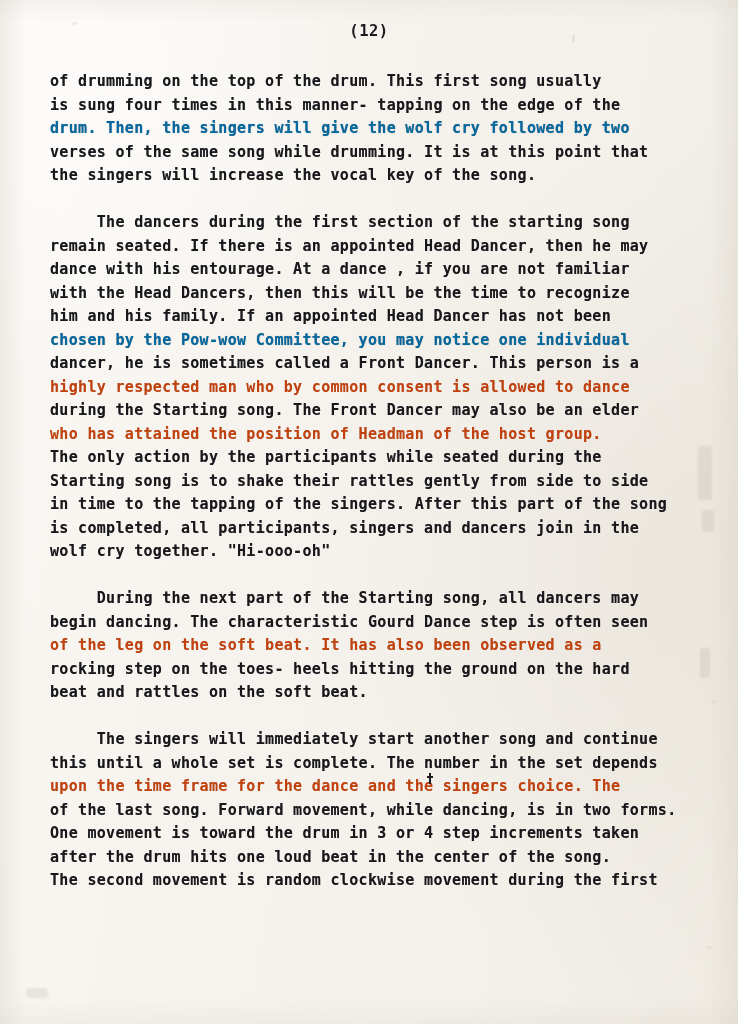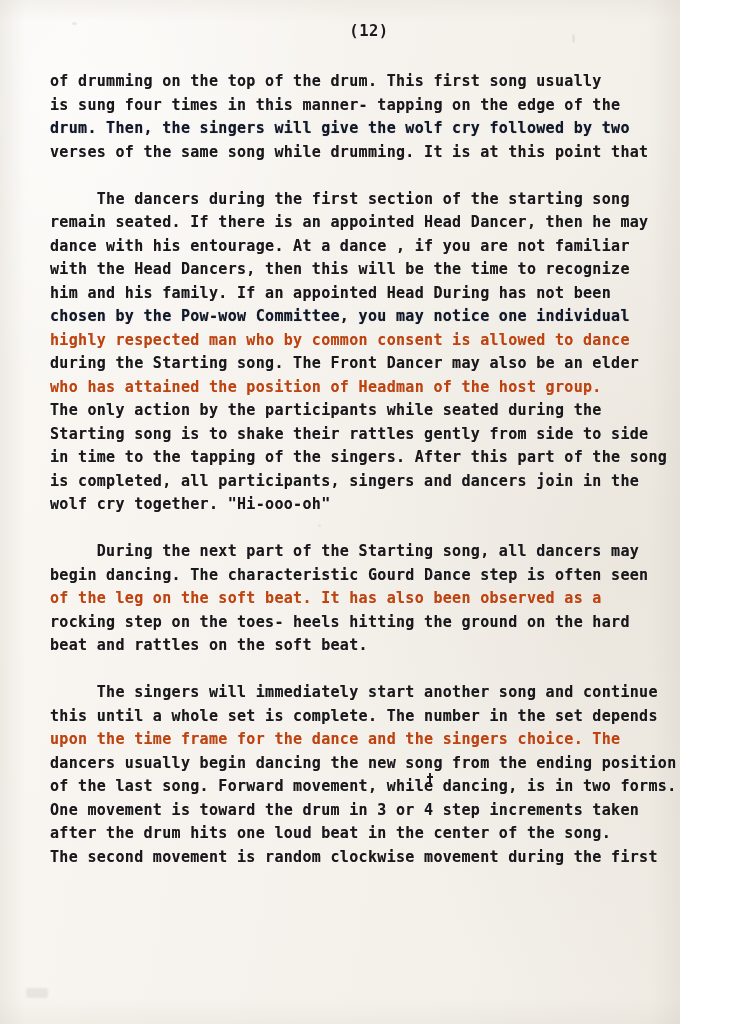--- a/index.html
+++ b/index.html
@@ -4,21 +4,21 @@
 <title>Scanned Page</title>
 <style>
   html, body {
     margin: 0;
     padding: 0;
     background: #ffffff;
   }
 
   #page {
     position: relative;
-    width: 680px;
+    width: 738px;
     height: 1024px;
     margin: 0;
     overflow: hidden;
     background: #f7f5f0;
     font-family: "DejaVu Sans Mono", "Liberation Mono", monospace;
     color: #17161a;
     -webkit-font-smoothing: none;
   }
 
   
@@ -100,21 +100,21 @@
     color: #18171b;
     text-shadow: 0 0 0.6px rgba(30,28,32,0.42);
   }
 
   
   .line.light {
     color: #c2410c;
     text-shadow: 0 0 0.5px rgba(60,56,64,0.3);
   }
   .line.heavy {
-    color: #0f172a;
+    color: #0369a1;
     text-shadow: 0 0 0.8px rgba(20,18,22,0.55);
   }
 
   
   .stray-mark {
     position: absolute;
     z-index: 4;
     pointer-events: none;
     width: 2px;
     height: 11px;
@@ -154,29 +154,31 @@
 
     <div id="page-number">(12)</div>
 
     <div id="body-text">
 
       <div class="para">
         <div class="line">of drumming on the top of the drum. This first song usually</div>
         <div class="line">is sung four times in this manner- tapping on the edge of the</div>
         <div class="line heavy">drum. Then, the singers will give the wolf cry followed by two</div>
         <div class="line">verses of the same song while drumming. It is at this point that</div>
+        <div class="line">the singers will increase the vocal key of the song.</div>
       </div>
 
       <div class="para">
         <div class="line">     The dancers during the first section of the starting song</div>
         <div class="line">remain seated. If there is an appointed Head Dancer, then he may</div>
         <div class="line">dance with his entourage. At a dance , if you are not familiar</div>
         <div class="line">with the Head Dancers, then this will be the time to recognize</div>
-        <div class="line">him and his family. If an appointed Head During has not been</div>
+        <div class="line">him and his family. If an appointed Head Dancer has not been</div>
         <div class="line heavy">chosen by the Pow-wow Committee, you may notice one individual</div>
+        <div class="line">dancer, he is sometimes called a Front Dancer. This person is a</div>
         <div class="line light">highly respected man who by common consent is allowed to dance</div>
         <div class="line">during the Starting song. The Front Dancer may also be an elder</div>
         <div class="line light">who has attained the position of Headman of the host group.</div>
         <div class="line">The only action by the participants while seated during the</div>
         <div class="line">Starting song is to shake their rattles gently from side to side</div>
         <div class="line">in time to the tapping of the singers. After this part of the song</div>
         <div class="line">is completed, all participants, singers and dancers join in the</div>
         <div class="line">wolf cry together. "Hi-ooo-oh"</div>
       </div>
 
@@ -185,21 +187,20 @@
         <div class="line">begin dancing. The characteristic Gourd Dance step is often seen</div>
         <div class="line light">of the leg on the soft beat. It has also been observed as a</div>
         <div class="line">rocking step on the toes- heels hitting the ground on the hard</div>
         <div class="line">beat and rattles on the soft beat.</div>
       </div>
 
       <div class="para">
         <div class="line">     The singers will immediately start another song and continue</div>
         <div class="line">this until a whole set is complete. The number in the set depends</div>
         <div class="line light">upon the time frame for the dance and the singers choice. The</div>
-        <div class="line">dancers usually begin dancing the new song from the ending position</div>
         <div class="line">of the last song. Forward movement, while dancing, is in two forms.</div>
         <div class="line">One movement is toward the drum in 3 or 4 step increments taken</div>
         <div class="line">after the drum hits one loud beat in the center of the song.</div>
         <div class="line">The second movement is random clockwise movement during the first</div>
       </div>
 
     </div>
 
     <div class="stray-mark"></div>
 

